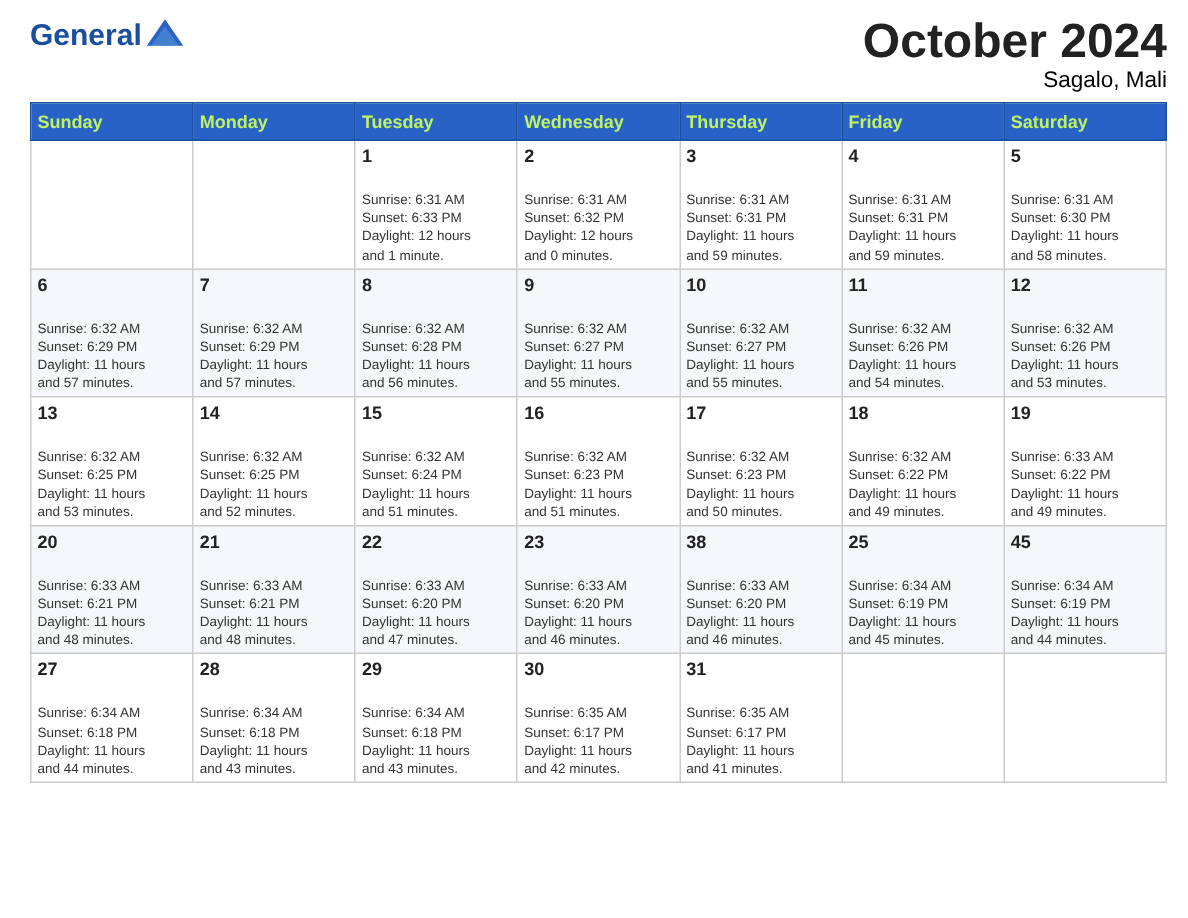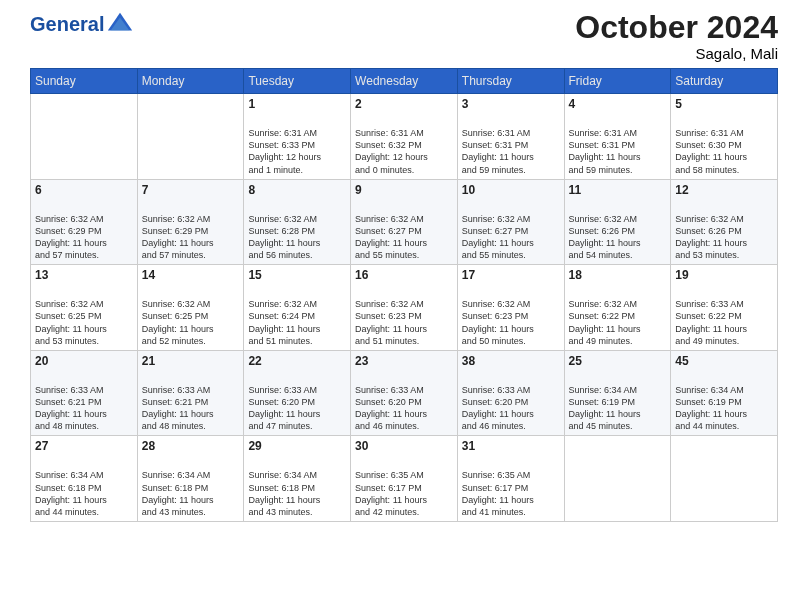--- a/index.html
+++ b/index.html
@@ -7,21 +7,21 @@
       font-family: Arial, sans-serif;
       background: #fff;
       width: 792px;
       height: 612px;
       overflow: hidden;
     }
     .page {
       width: 792px;
       height: 612px;
       background: #fff;
-      padding: 10px 14px 10px 30px;
+      padding: 10px 14px 10px 20px;
     }
     .header {
       display: flex;
       justify-content: space-between;
       align-items: flex-start;
       margin-bottom: 6px;
     }
     .logo {
       display: flex;
       align-items: center;
@@ -50,23 +50,23 @@
       font-size: 15px;
       color: #000000;
     }
     .calendar {
       width: 100%;
       border-collapse: collapse;
       table-layout: fixed;
     }
     .calendar th {
       background: #2962c7;
-      color: #e5e5e5;
+      color: #bef264;
       font-size: 12px;
-      font-weight: normal;
+      font-weight: bold;
       padding: 5px 4px;
       border: 1px solid #1a4fa0;
       text-align: left;
     }
     .calendar td {
       border: 1px solid #ccc;
       vertical-align: top;
       padding: 3px 4px;
       font-size: 9.5px;
       color: #222;

